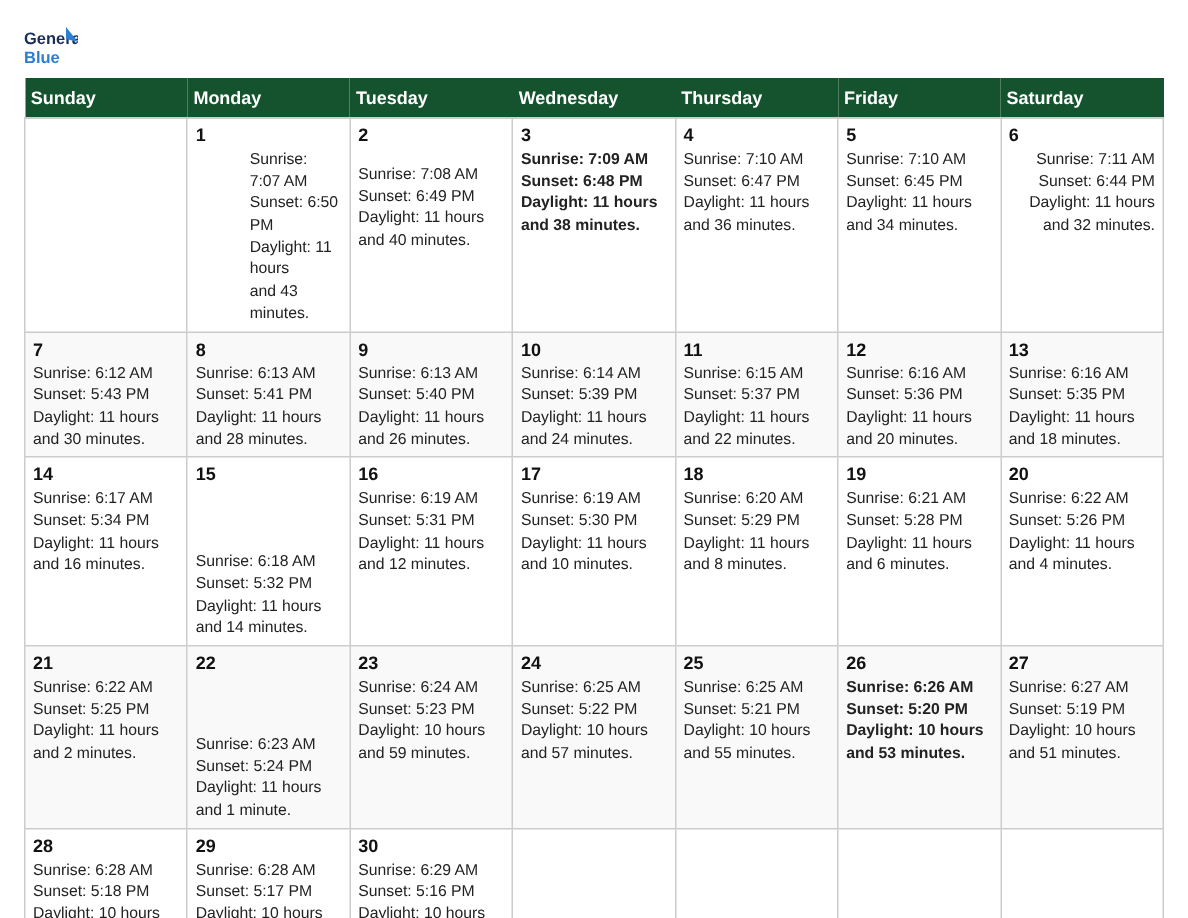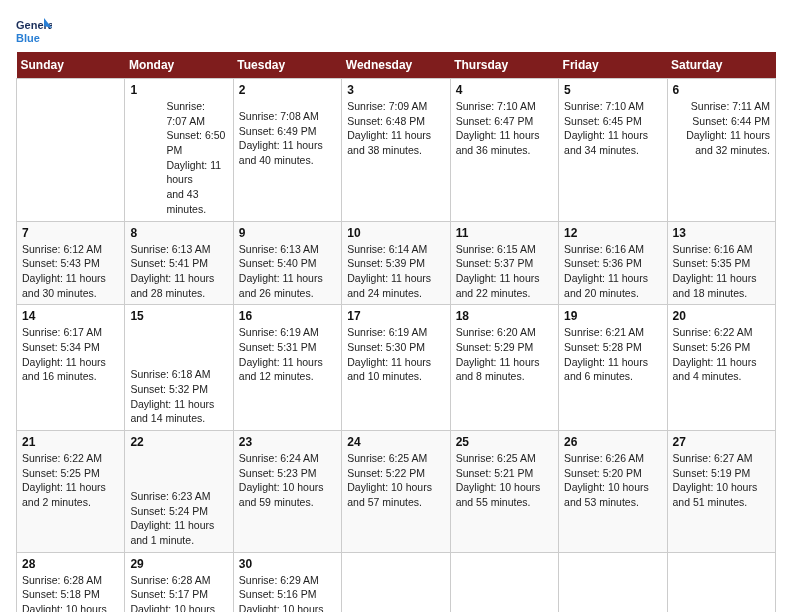--- a/index.html
+++ b/index.html
@@ -38,21 +38,21 @@
       color: #333;
       margin-top: 2px;
     }
     table {
       width: 100%;
       border-collapse: collapse;
       margin-top: 8px;
       font-size: 11px;
     }
     thead tr th {
-      background-color: #7f1d1d;
+      background-color: #14532d;
       color: #fff;
       padding: 6px 4px;
       text-align: left;
       font-size: 12px;
       font-weight: bold;
     }
     tbody tr td {
       border: 1px solid #ccc;
       padding: 4px 5px;
       vertical-align: top;
@@ -119,21 +119,21 @@
         </td>
         <td>
           <div class="day-number">2</div>
           <div class="day-info" style="white-space: pre-line; margin-top: 12px;">Sunrise: 7:08 AM
 Sunset: 6:49 PM
 Daylight: 11 hours
 and 40 minutes.</div>
         </td>
         <td>
           <div class="day-number">3</div>
-          <div class="day-info" style="white-space: pre-line;">Sunrise: 7:09 AM
+          <div class="day-info" style="white-space: pre-line; font-weight: bold;">Sunrise: 7:09 AM
 Sunset: 6:48 PM
 Daylight: 11 hours
 and 38 minutes.</div>
         </td>
         <td>
           <div class="day-number">4</div>
           <div class="day-info" style="white-space: pre-line;">Sunrise: 7:10 AM
 Sunset: 6:47 PM
 Daylight: 11 hours
 and 36 minutes.</div>
@@ -286,21 +286,21 @@
         </td>
         <td>
           <div class="day-number">25</div>
           <div class="day-info" style="white-space: pre-line;">Sunrise: 6:25 AM
 Sunset: 5:21 PM
 Daylight: 10 hours
 and 55 minutes.</div>
         </td>
         <td>
           <div class="day-number">26</div>
-          <div class="day-info" style="white-space: pre-line;">Sunrise: 6:26 AM
+          <div class="day-info" style="white-space: pre-line; font-weight: bold;">Sunrise: 6:26 AM
 Sunset: 5:20 PM
 Daylight: 10 hours
 and 53 minutes.</div>
         </td>
         <td>
           <div class="day-number">27</div>
           <div class="day-info" style="white-space: pre-line;">Sunrise: 6:27 AM
 Sunset: 5:19 PM
 Daylight: 10 hours
 and 51 minutes.</div>

